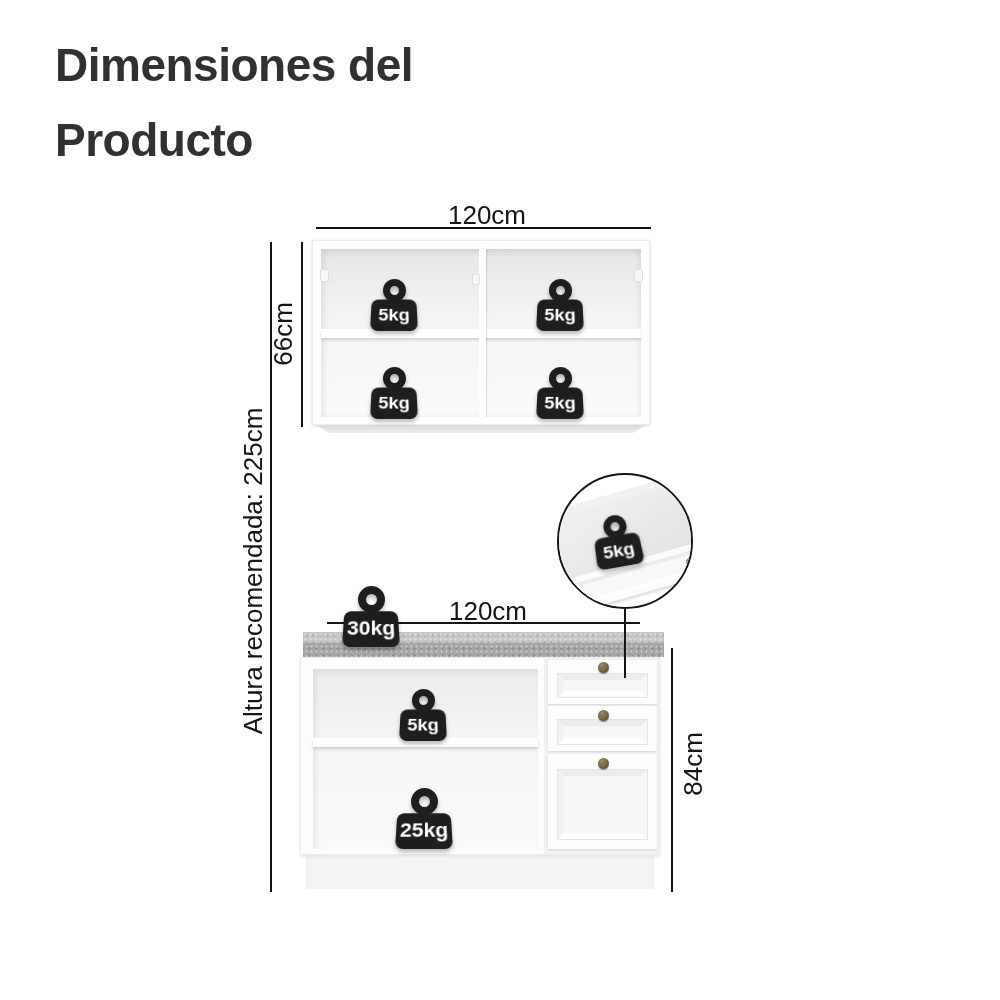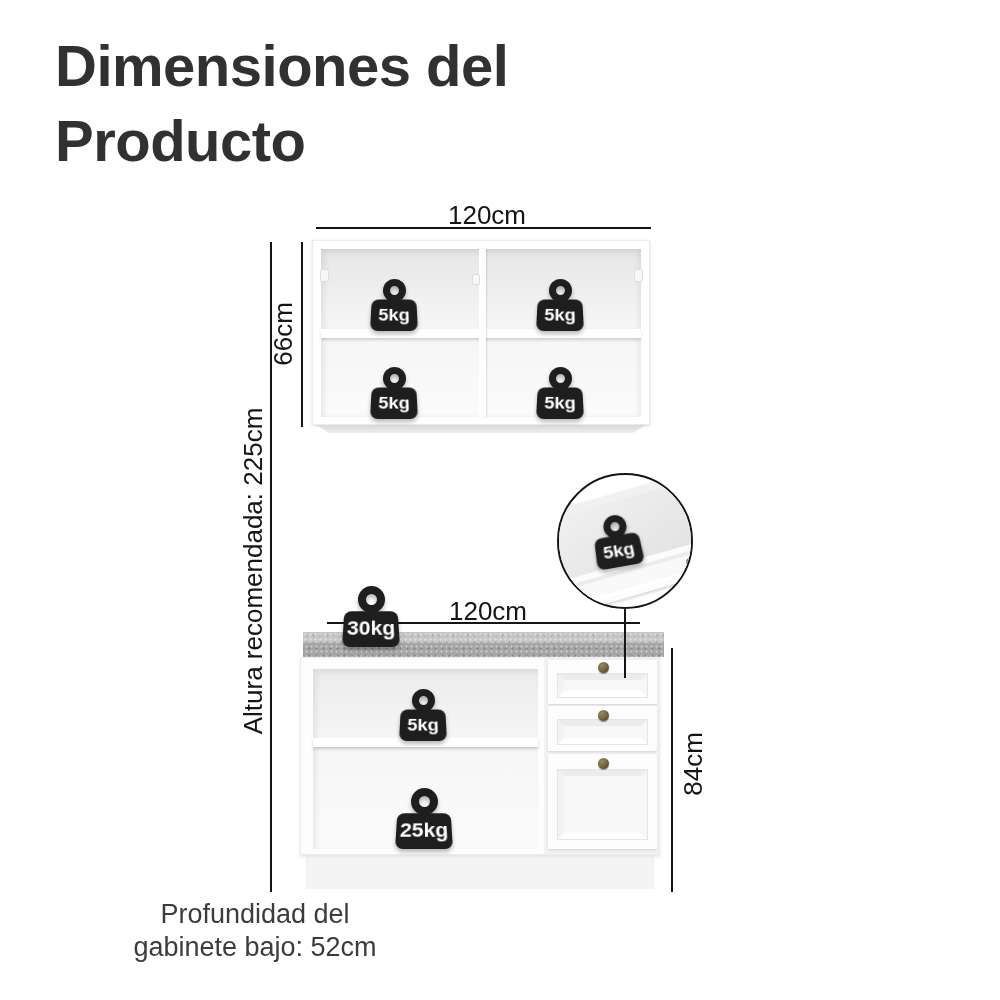--- a/index.html
+++ b/index.html
@@ -3,21 +3,21 @@
 <meta charset="utf-8">
 <style>
   * { margin:0; padding:0; box-sizing:border-box; }
   html,body { background:#fff; }
   body { font-family:"Liberation Sans", sans-serif; color:#222; }
   .canvas { position:relative; width:1000px; height:1000px; background:#fff; overflow:hidden; }
 
   
   .page-title {
     position:absolute; left:55px; top:28px; width:525px;
-    font-size:58px; font-weight:700; line-height:75px; color:#313131;
+    font-size:46px; font-weight:700; line-height:75px; color:#313131;
     letter-spacing:-0.5px;
   }
 
   
   .dim-line { position:absolute; background:#151515; }
   .dim-label { position:absolute; font-size:26px; color:#151515; white-space:nowrap; }
   .dim-label.h { transform:translateX(-50%); }
   .dim-label.v { transform:translate(-50%,-50%) rotate(-90deg); }
 
   
@@ -223,15 +223,14 @@
         <span>5kg</span>
       </div>
   </div>
   <div class="weight weight-lg" style="left:395px; top:788px;">
     <div class="ring"></div>
     <div class="body">
         <span>25kg</span>
       </div>
   </div>
 
-  <div class="caption caption-left">Profundidad del gabinete bajo: 52cm</div>
 
 </div>
 
 </body></html>

